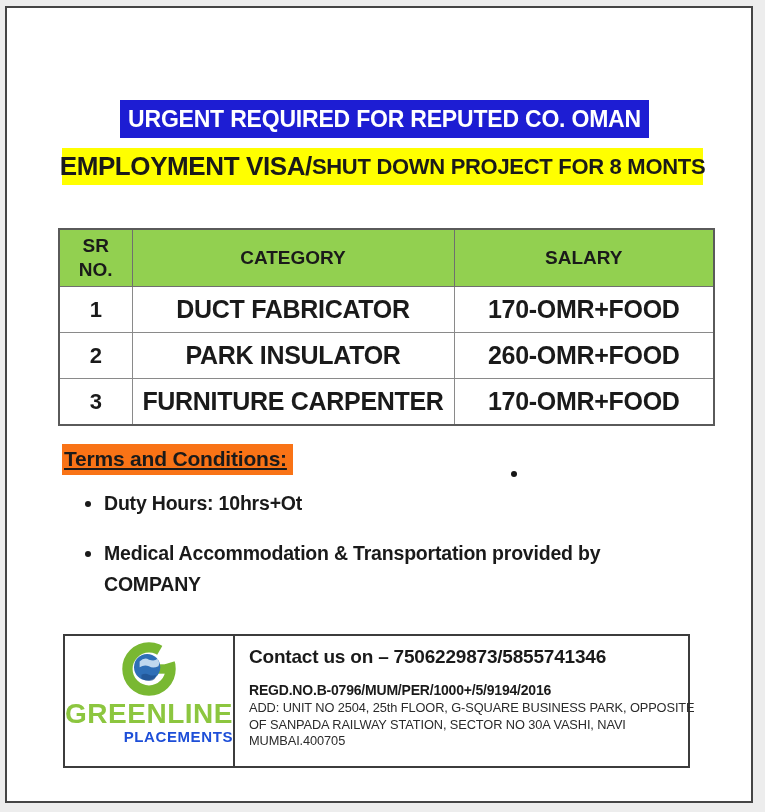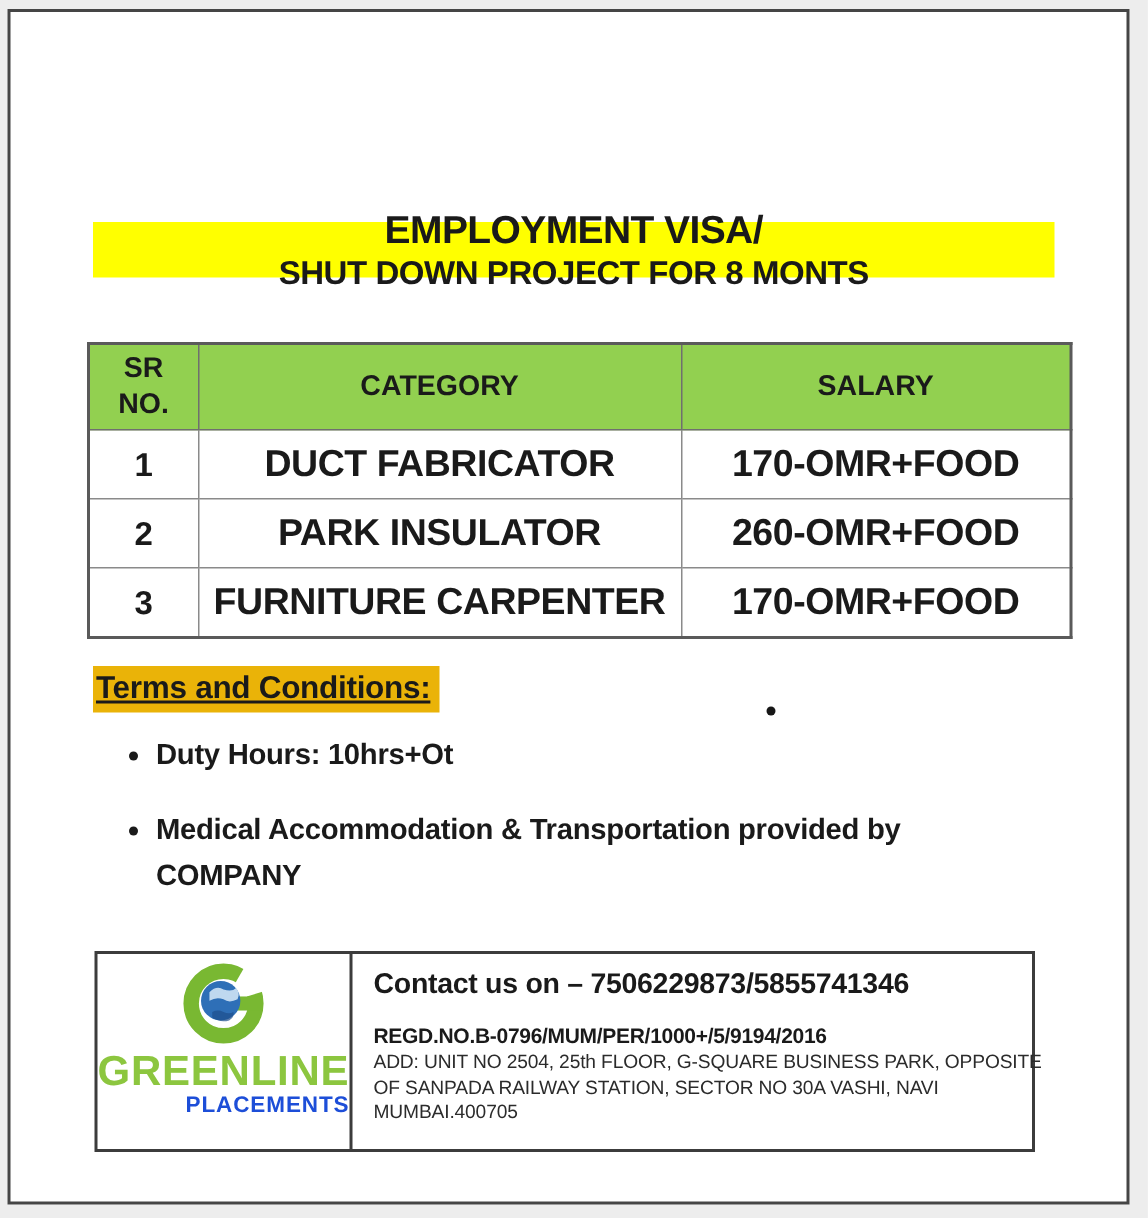--- a/index.html
+++ b/index.html
@@ -14,21 +14,21 @@
   
   .title-banner{
     position:absolute;left:120px;top:100px;width:529px;height:38px;
     background:#1d1dd3;display:flex;align-items:center;justify-content:center;
   }
   .title-banner span{
     color:#ffffff;font-weight:bold;font-size:23px;letter-spacing:-0.2px;white-space:nowrap;
   }
   .subtitle-banner{
     position:absolute;left:62px;top:148px;width:641px;height:37px;
-    background:#ffff00;display:flex;align-items:center;justify-content:center;flex-direction:column;
+    background:#ffff00;display:flex;align-items:center;justify-content:center;
   }
   .subtitle-banner .big{font-weight:bold;font-size:26px;letter-spacing:-0.4px;white-space:pre;}
   .subtitle-banner .small{font-weight:bold;font-size:22px;letter-spacing:-0.3px;white-space:pre;}
   
   table.jobs{
     position:absolute;left:58px;top:228px;width:655px;
     border-collapse:collapse;table-layout:fixed;
     border:2px solid #5a5a5a;
   }
   table.jobs col.c-sr{width:73px;}
@@ -40,21 +40,21 @@
   }
   table.jobs td{
     border:1px solid #8a8a8a;height:43px;text-align:center;vertical-align:middle;
     font-weight:bold;background:#ffffff;
   }
   td.sr{font-size:22px;}
   td.cat{font-size:25px;letter-spacing:-0.3px;}
   td.sal{font-size:25px;letter-spacing:-0.3px;}
   
   .terms-heading{
-    position:absolute;left:62px;top:444px;background:#eab308;
+    position:absolute;left:62px;top:444px;background:#f97316;
     font-size:21px;font-weight:bold;text-decoration:underline;
     padding:3px 6px 4px 2px;letter-spacing:-0.2px;
   }
   .stray-dot{
     position:absolute;left:511px;top:471px;width:6px;height:6px;border-radius:50%;background:#161616;
   }
   ul.terms-list{
     position:absolute;left:82px;top:488px;width:565px;margin:0;padding:0 0 0 22px;
   }
   ul.terms-list li{
@@ -84,20 +84,23 @@
   .regd-line{font-size:14px;font-weight:bold;margin-top:14px;letter-spacing:-0.2px;white-space:nowrap;}
   .addr-line{font-size:12.8px;color:#2b2b2b;line-height:16.5px;letter-spacing:-0.1px;white-space:nowrap;}
   .addr-block{margin-top:2px;}
 </style>
 </head>
 <body>
 
 <div class="canvas">
   <div class="sheet"></div>
 
+  <div class="title-banner">
+    <span>URGENT REQUIRED FOR REPUTED CO. OMAN</span>
+  </div>
 
   <div class="subtitle-banner">
     <span class="big">EMPLOYMENT VISA/</span>
       <span class="small">SHUT DOWN PROJECT FOR 8 MONTS</span>
   </div>
 
   <table class="jobs">
     <colgroup>
         <col class="c-sr">
         <col class="c-cat">

